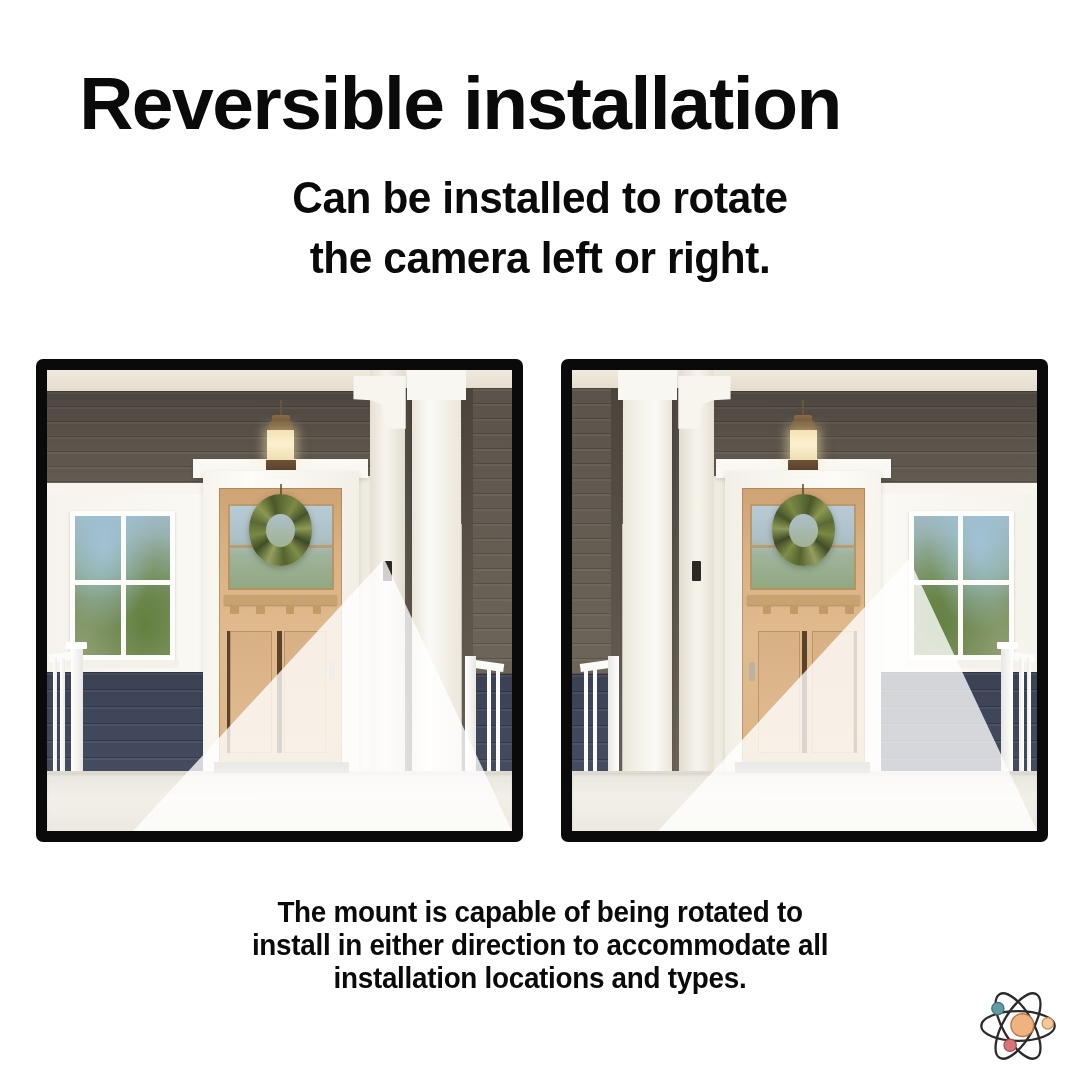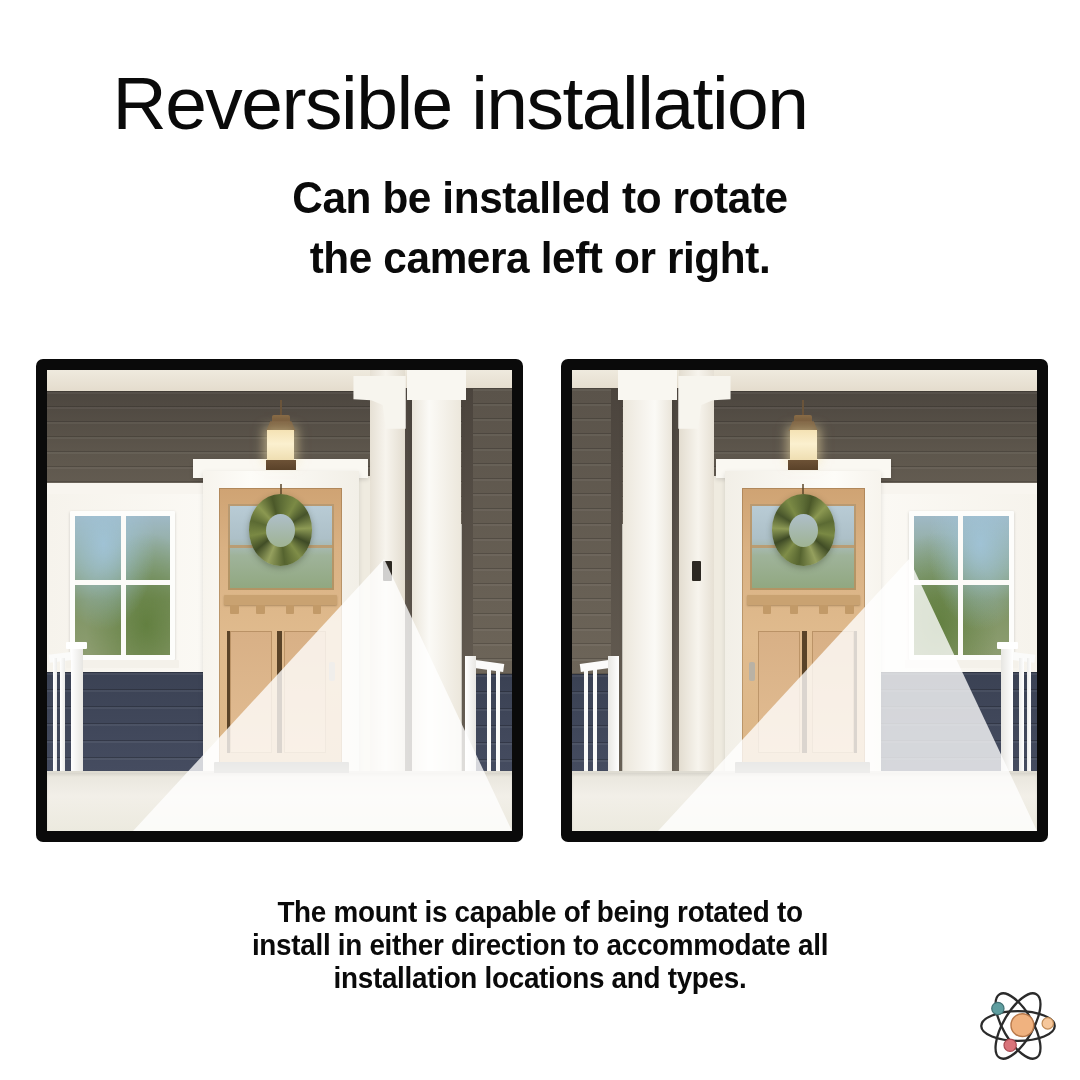--- a/index.html
+++ b/index.html
@@ -10,21 +10,21 @@
     font-family:"Liberation Sans","DejaVu Sans",sans-serif;
     overflow:hidden;
   }
   .page{ position:relative; width:1080px; height:1080px; background:#fff; }
 
   
   .headline{
     position:absolute; left:0; top:62px; width:920px;
     text-align:center;
     font-size:75px; line-height:82px;
-    font-weight:400;
+    font-weight:700;
     letter-spacing:-1.5px;
     color:#0a0a0a;
     white-space:nowrap;
   }
   .subhead{
     position:absolute; left:0; top:168px; width:1080px;
     text-align:center;
     font-size:45px; line-height:60px;
     font-weight:700;
     letter-spacing:-0.4px;

